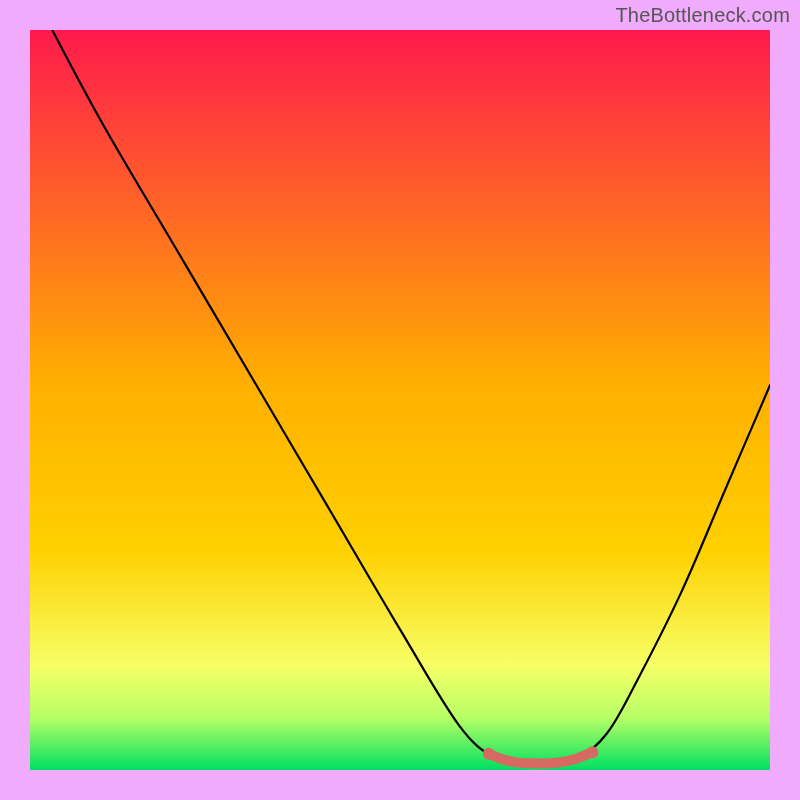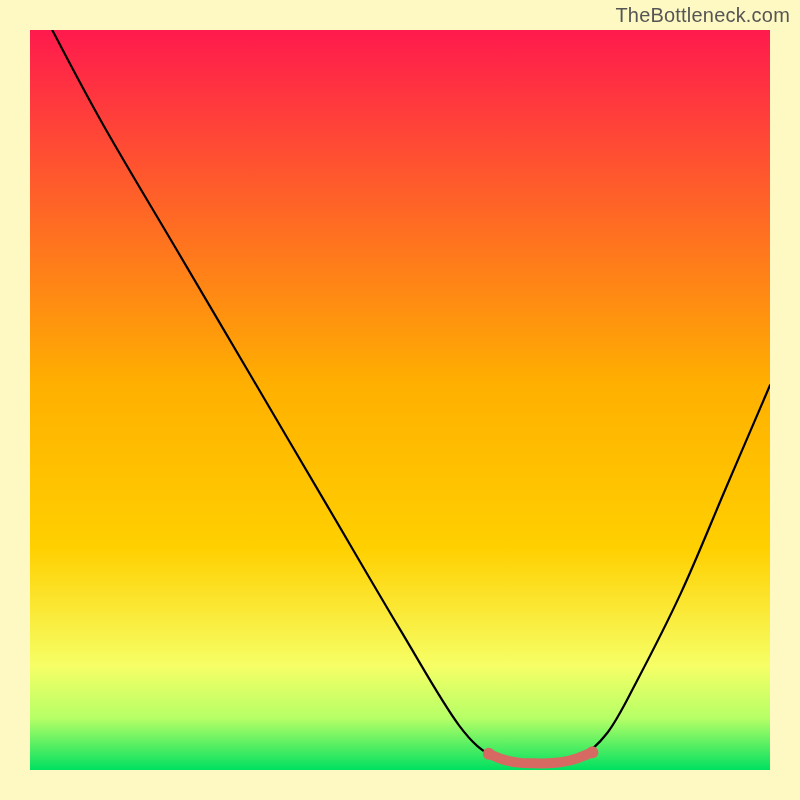--- a/index.html
+++ b/index.html
@@ -10,21 +10,21 @@
     background: #000;
     overflow: hidden;
     font-family: Arial, Helvetica, sans-serif;
   }
   .frame {
     position: absolute;
     top: 0;
     left: 0;
     width: 800px;
     height: 800px;
-    background: #fef9c3;
+    background: #f0abfc;
   }
   .watermark {
     position: absolute;
     top: 4px;
     right: 10px;
     color: #555;
     font-size: 20px;
     font-weight: 500;
     letter-spacing: 0.2px;
   }

